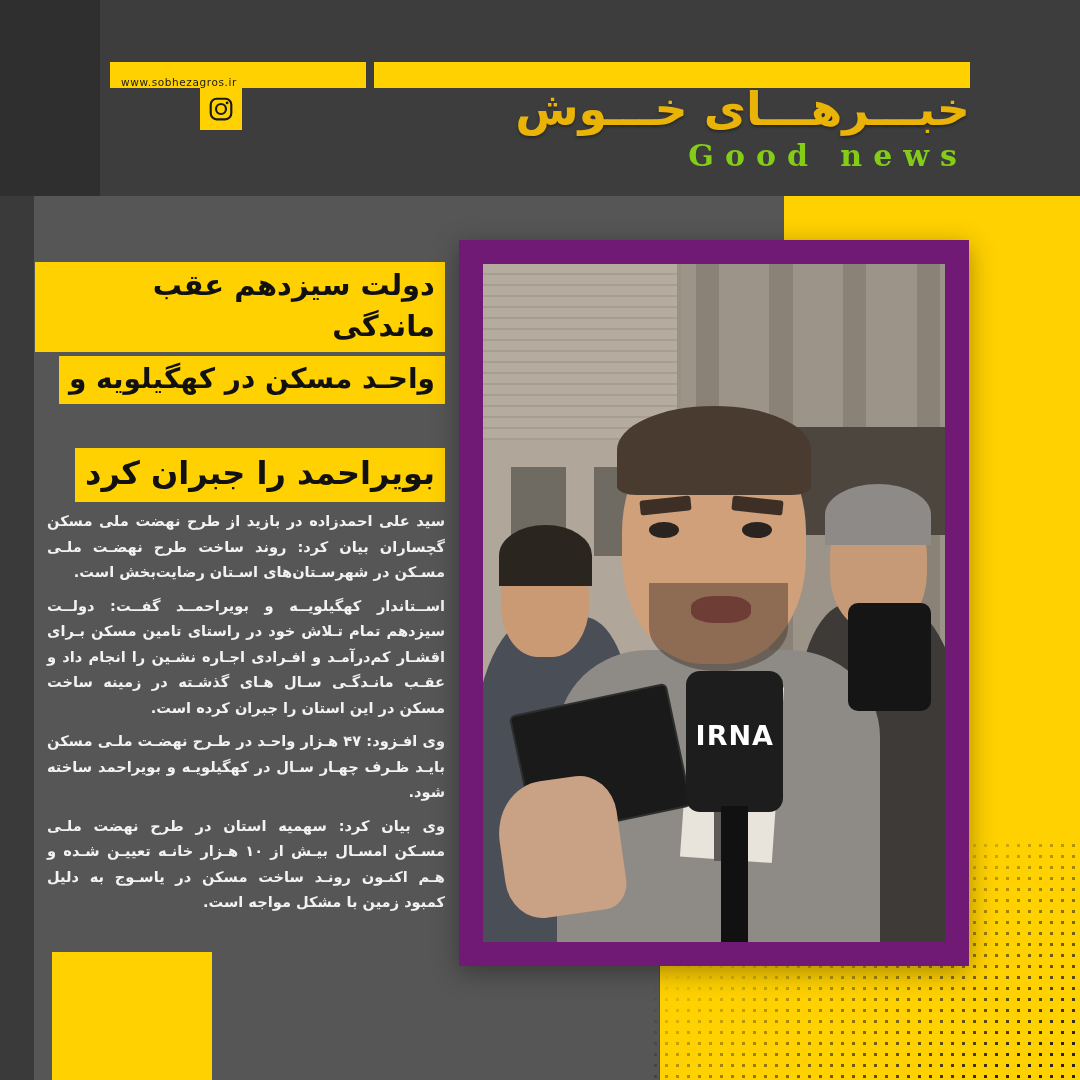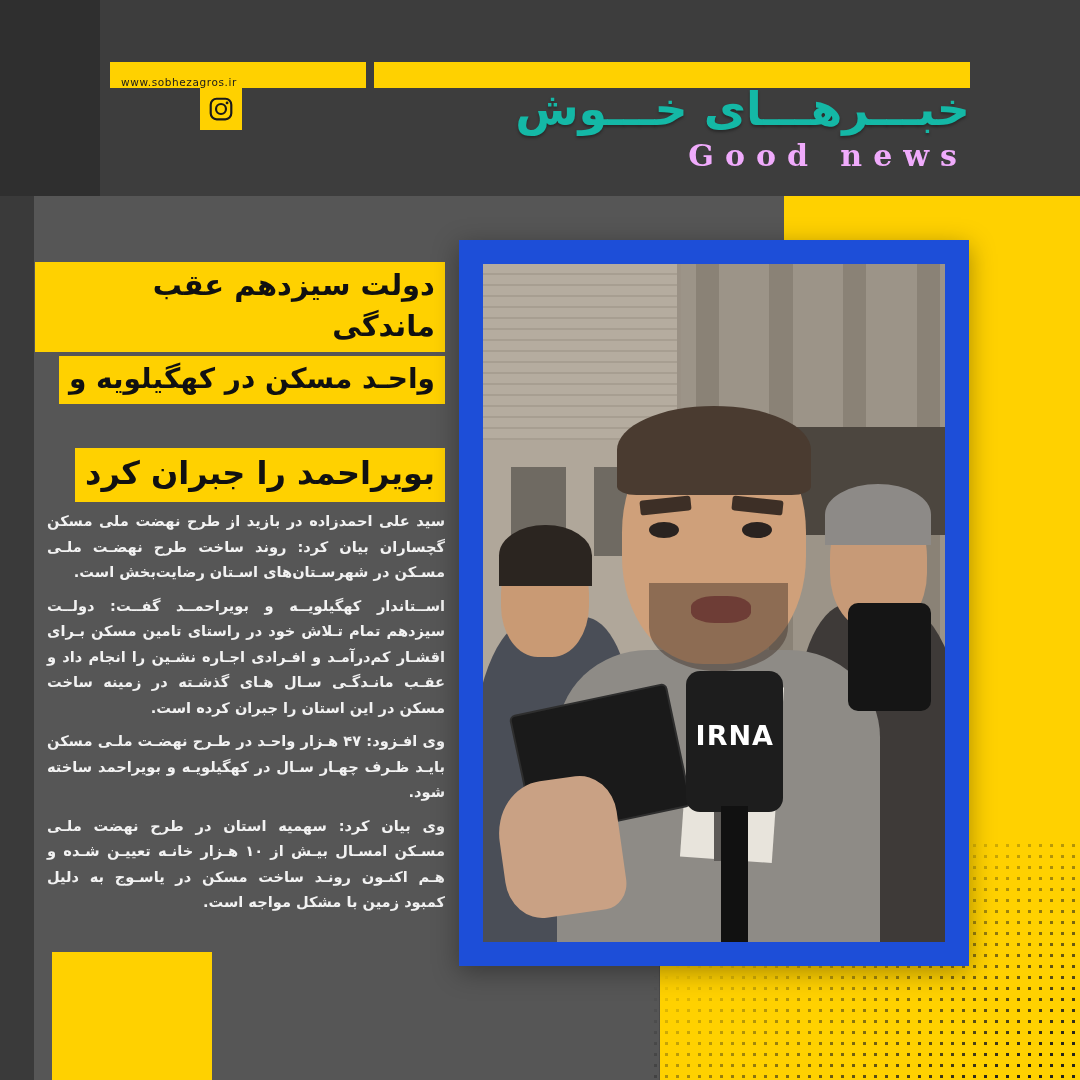--- a/index.html
+++ b/index.html
@@ -119,30 +119,30 @@
     justify-content: center;
   }
   .ig-badge svg { display: block; }
 
   
   .gn-fa {
     position: absolute;
     right: 110px; top: 86px;
     font-size: 46px;
     font-weight: bold;
-    color: #14b8a6;
+    color: #eab308;
     letter-spacing: 2px;
     line-height: 1;
     text-shadow: 0 2px 3px rgba(0,0,0,.35);
   }
   .gn-en {
     position: absolute;
     right: 112px; top: 138px;
     font-size: 30px;
-    color: #f0abfc;
+    color: #84cc16;
     letter-spacing: 11px;
     font-family: "DejaVu Serif", "Liberation Serif", serif;
     direction: ltr;
     font-weight: bold;
   }
 
   
   .title-wrap {
     position: absolute;
     right: 635px; top: 262px;
@@ -190,21 +190,21 @@
     font-weight: bold;
   }
   .qm1 { right: 406px; top: 532px; }
   .qm2 { right: 406px; top: 818px; }
 
   
   .photo-frame {
     position: absolute;
     left: 459px; top: 240px;
     width: 510px; height: 726px;
-    background: #1d4ed8;
+    background: #701a75;
     padding: 24px;
     box-shadow: 0 6px 24px rgba(0,0,0,.35);
     box-sizing: border-box;
   }
   .photo {
     position: relative;
     width: 100%; height: 100%;
     overflow: hidden;
     background: #8d8a84;
   }

